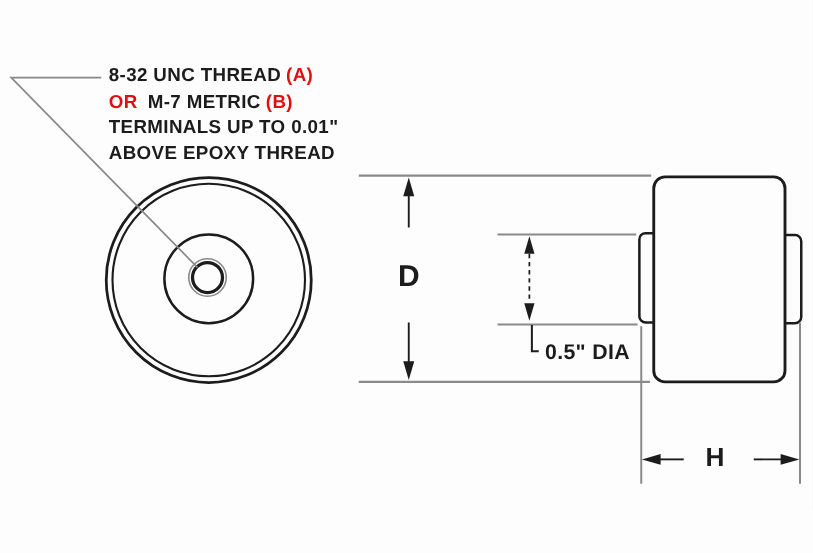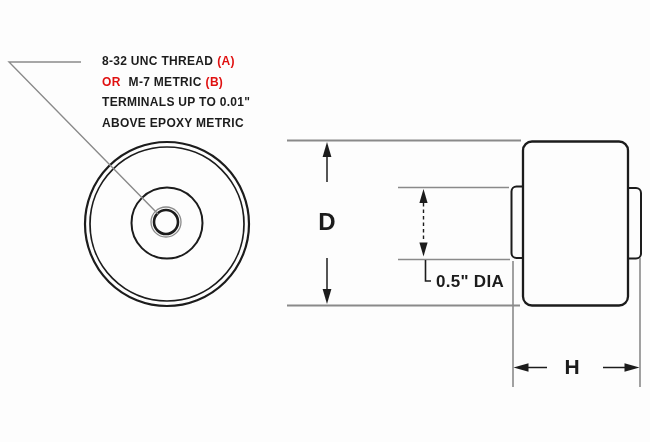--- a/index.html
+++ b/index.html
@@ -20,22 +20,22 @@
     overflow:hidden;
   }
   svg{position:absolute;left:0;top:0;}
   
   .ink{stroke:var(--line-black);fill:none;}
   .ink-fill{fill:var(--line-black);stroke:none;}
   .gray{stroke:var(--line-gray);fill:none;}
   .white-fill{fill:var(--background);}
   
   .note{
-    position:absolute;left:102px;top:51px;
-    font-weight:bold;font-size:12px;line-height:20.5px;
+    position:absolute;left:87px;top:51px;
+    font-weight:bold;font-size:15px;line-height:20.5px;
     letter-spacing:.3px;color:var(--line-black);white-space:nowrap;
   }
   .red{color:var(--accent-red);}
   .gap-s{margin-left:4px;}
   .gap-m{margin-left:8px;}
   .dim-label{
     position:absolute;font-weight:bold;color:var(--line-black);
     transform:translate(-50%,-50%);white-space:nowrap;
   }
   .label-d{left:327px;top:222px;font-size:24px;}
@@ -92,21 +92,21 @@
       <path d="M513.5,367.5 L528.5,363.2 L528.5,371.8 Z" class="ink-fill"></path>
       <line x1="603" y1="367.5" x2="625" y2="367.5" class="ink" stroke-width="1.5"></line>
       <path d="M639.5,367.5 L624.5,363.2 L624.5,371.8 Z" class="ink-fill"></path>
     </g>
   </svg>
 
   <div class="note">
     <div><span>8-32 UNC THREAD</span><span class="red gap-s">(A)</span></div>
     <div><span class="red">OR</span><span class="gap-m">M-7 METRIC</span><span class="red gap-s">(B)</span></div>
     <div><span>TERMINALS UP TO 0.01"</span></div>
-    <div><span>ABOVE EPOXY METRIC</span></div>
+    <div><span>ABOVE EPOXY THREAD</span></div>
   </div>
 
   <div class="dim-label label-d">D</div>
 
   <div class="dim-label label-hole">0.5" DIA</div>
 
   <div class="dim-label label-h">H</div>
 
 </div>
 

